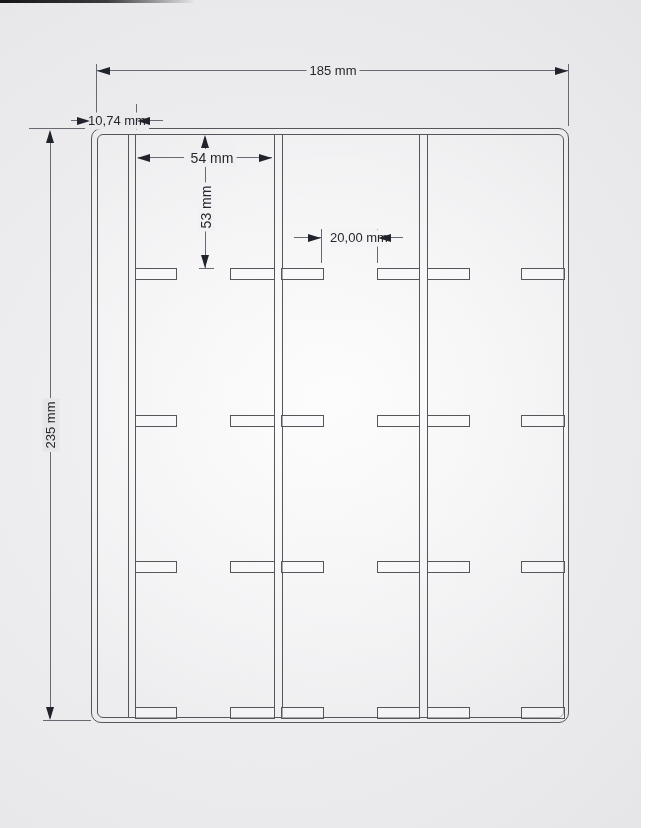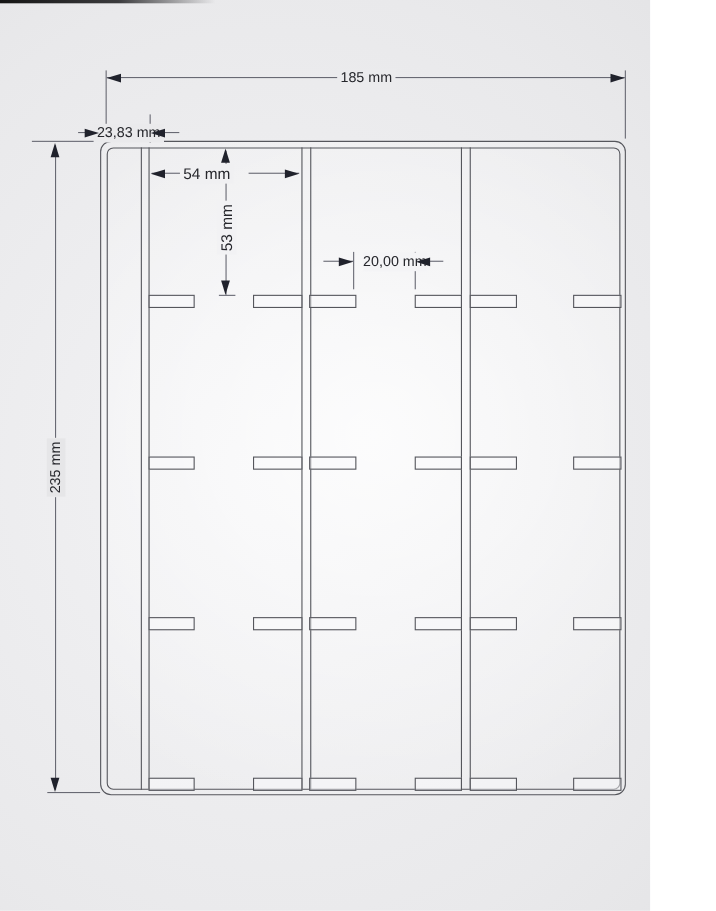--- a/index.html
+++ b/index.html
@@ -1,17 +1,17 @@
 <!DOCTYPE html>
 <html style="--outline: #55565c; --dimension-line: #686973; --arrow: #20222c; --label-text: #26272c; --background-light: #f3f3f5; --background-dark: #d7d7d9;"><head>
 <meta charset="utf-8">
 <style>
   html,body{margin:0;padding:0;}
   .stage{
-    position:relative;width:591px;height:828px;overflow:hidden;
+    position:relative;width:641px;height:828px;overflow:hidden;
     background:radial-gradient(150% 120% at 42% 52%, var(--background-light,#f3f3f5) 0%, #e9e9eb 45%, #dedee0 80%, var(--background-dark,#d7d7d9) 100%);
     font-family:"Liberation Sans", sans-serif;
   }
   .edge-strip{position:absolute;left:0;top:0;width:196px;height:3px;
     background:linear-gradient(90deg,#141414 0%,#3c3c3e 55%,rgba(90,90,92,0) 100%);}
   
   .frame{position:absolute;left:91px;top:128px;width:478px;height:595px;box-sizing:border-box;
     border:1.6px solid var(--outline,#55565c);border-radius:10px;
     background:radial-gradient(80% 60% at 52% 45%, rgba(255,255,255,0.8) 0%, rgba(255,255,255,0.25) 75%, rgba(255,255,255,0.05) 100%);}
   .frame-inner{position:absolute;left:97px;top:134px;width:467px;height:584px;box-sizing:border-box;
@@ -78,29 +78,29 @@
   <div class="dln" style="left:568px;top:64px;width:1px;height:62px"></div>
   <div class="dln" style="left:97px;top:70px;width:211px;height:1px"></div>
   <div class="dln" style="left:358px;top:70px;width:210px;height:1px"></div>
   <div class="arr arr-l" style="left:97px;top:67px"></div>
   <div class="arr arr-r" style="left:555px;top:67px"></div>
   <span class="dim-label" style="left:333px;top:71px;--mask:#ebebed">185 mm</span>
 
   <div class="dln" style="left:71px;top:120px;width:18px;height:1px"></div>
   <div class="dln" style="left:138px;top:120px;width:25px;height:1px"></div>
   <div class="dln" style="left:136px;top:104px;width:1px;height:26px"></div>
-  <span class="dim-label" style="left:117px;top:121px;--mask:#eaeaec">23,83 mm</span>
+  <span class="dim-label" style="left:117px;top:121px;--mask:#eaeaec">10,74 mm</span>
   <div class="arr arr-r" style="left:77px;top:117px"></div>
   <div class="arr arr-l" style="left:137px;top:117px"></div>
 
   <div class="dln" style="left:138px;top:157px;width:46px;height:1px"></div>
   <div class="dln" style="left:226px;top:157px;width:46px;height:1px"></div>
   <div class="arr arr-l" style="left:137px;top:154px"></div>
   <div class="arr arr-r" style="left:259px;top:154px"></div>
-  <span class="dim-label big" style="left:188px;top:158px;--mask:#f0f0f2">54 mm</span>
+  <span class="dim-label big" style="left:212px;top:158px;--mask:#f0f0f2">54 mm</span>
 
   <div class="dln" style="left:205px;top:137px;width:1px;height:49px"></div>
   <div class="dln" style="left:205px;top:229px;width:1px;height:39px"></div>
   <div class="dln" style="left:199px;top:268px;width:15px;height:1px"></div>
   <div class="arr arr-u" style="left:201px;top:135px"></div>
   <div class="arr arr-d" style="left:201px;top:255px"></div>
   <span class="dim-label big rot" style="left:206px;top:207px;--mask:#f2f2f4">53 mm</span>
 
   <div class="dln" style="left:294px;top:237px;width:27px;height:1px"></div>
   <div class="dln" style="left:378px;top:237px;width:25px;height:1px"></div>

